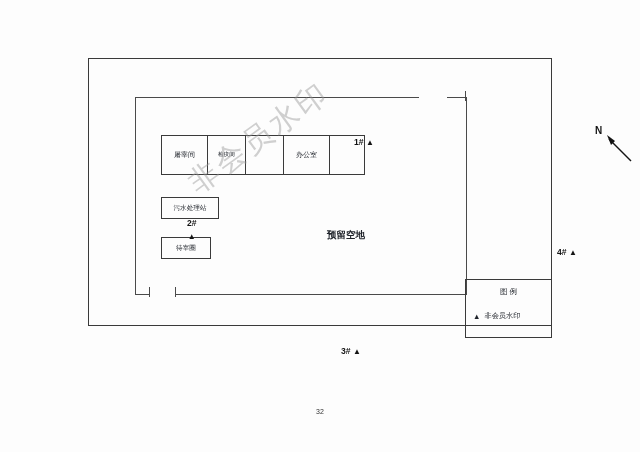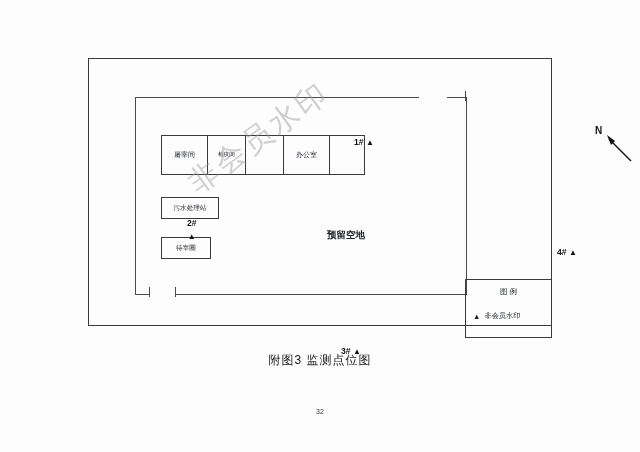--- a/index.html
+++ b/index.html
@@ -287,16 +287,15 @@
       <div class="legend-row">
         <span class="tri">▲</span>
         <span>非会员水印</span>
       </div>
     </div>
 
   </div>
 
   <div class="watermark">非会员水印</div>
 
-  <div class="caption">附图3  监测点位图</div>
   <div class="page-number">32</div>
 
 </div>
 
 </body></html>

